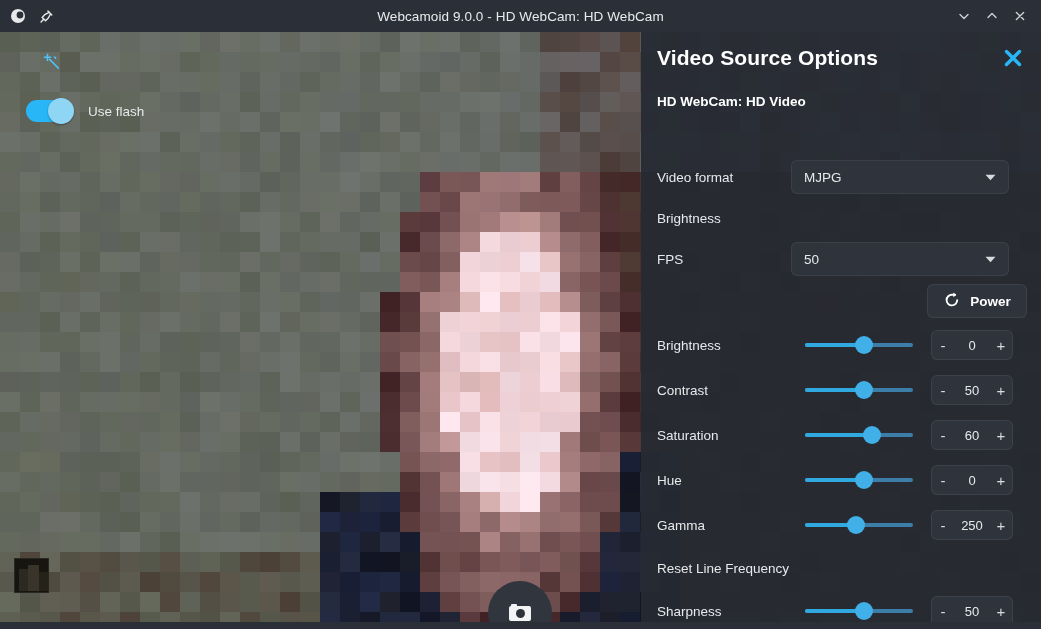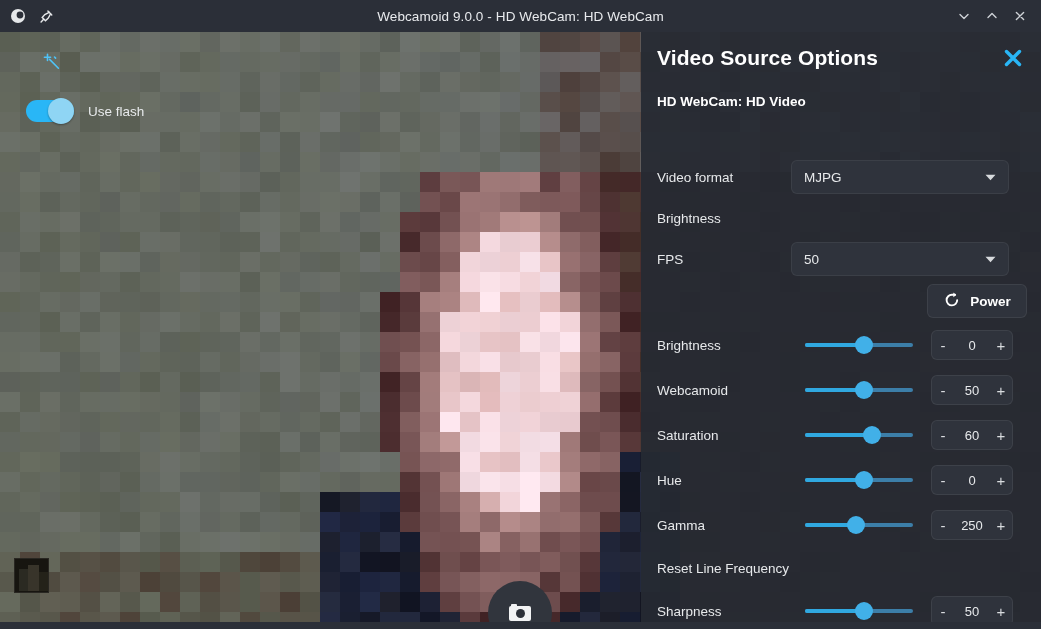--- a/index.html
+++ b/index.html
@@ -1890,21 +1890,21 @@
             <span class="fill" style="width:59px"></span>
             <span class="handle" style="left:59px"></span>
           </span>
           <span class="spin">
             <span class="sbtn">-</span>
             <span class="sval">0</span>
             <span class="sbtn">+</span>
           </span>
         </div>
         <div class="row" style="top:341px">
-          <span class="rlabel">Webcamoid</span>
+          <span class="rlabel">Contrast</span>
           <span class="slider">
             <span class="track"></span>
             <span class="fill" style="width:59px"></span>
             <span class="handle" style="left:59px"></span>
           </span>
           <span class="spin">
             <span class="sbtn">-</span>
             <span class="sval">50</span>
             <span class="sbtn">+</span>
           </span>

